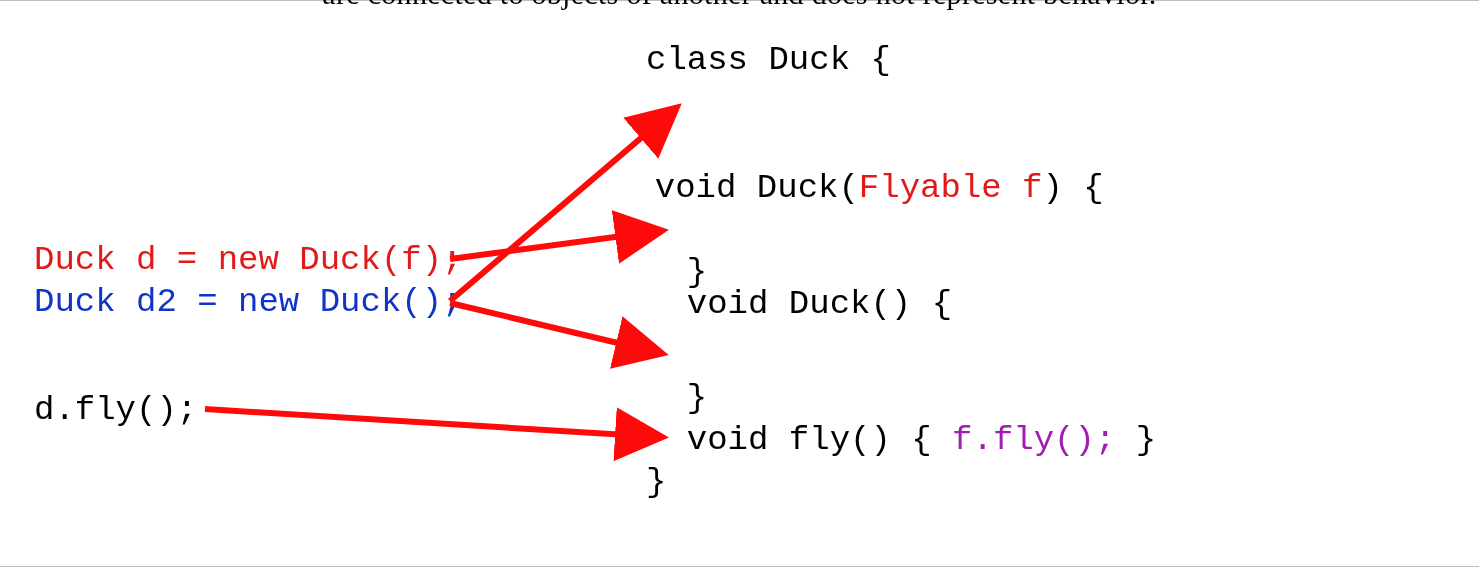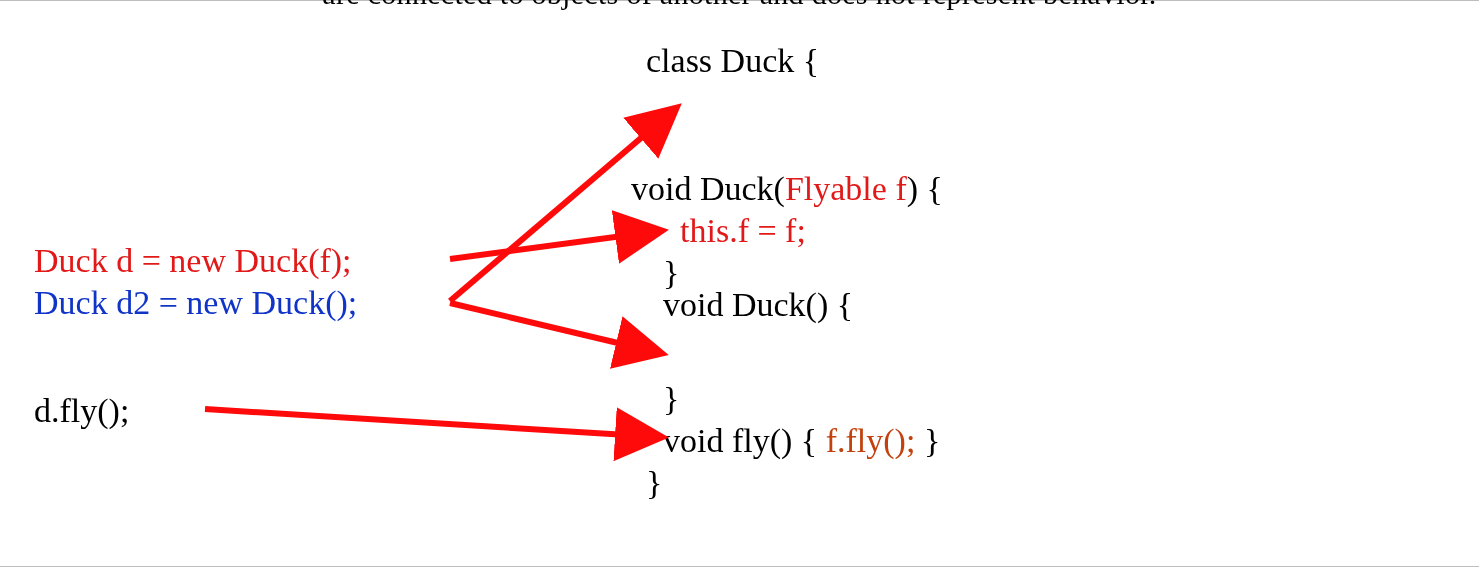--- a/index.html
+++ b/index.html
@@ -28,26 +28,25 @@
     font-family: Georgia, "Times New Roman", serif;
     font-size: 30px;
     color: #000;
     letter-spacing: 0.3px;
   }
   .code {
     position: absolute;
     font-size: 34px;
     line-height: 1.15;
     white-space: pre;
-    font-family: Liberation Serif, serif;
   }
   .c-black { color: #000000; }
   .c-red   { color: #e11919; }
   .c-blue  { color: #1034c7; }
-  .c-green { color: #c2410c; }
+  .c-green { color: #a21caf; }
   .ul-blue { text-decoration: underline; text-decoration-color: #2f6fed; text-decoration-thickness: 3px; text-underline-offset: 4px; }
   svg.arrows {
     position: absolute;
     left: 0; top: 0;
     width: 1479px;
     height: 567px;
     pointer-events: none;
   }
 </style>
 </head>
@@ -62,21 +61,20 @@
 
   <div class="code" style="left:34px; top:282px;"><span class="c-blue">Duck d2 = </span><span class="c-blue">new</span><span class="c-blue"> Duck();</span></div>
 
   <div class="code" style="left:34px; top:390px;"><span class="c-black">d.fly();</span></div>
 
   <div class="code" style="left:646px; top:40px;"><span class="c-black">class Duck {</span></div>
 
 
   <div class="code" style="left:614px; top:168px;"><span class="c-black">  </span><span class="c-black">void</span><span class="c-black"> Duck(</span><span class="c-red">Flyable f</span><span class="c-black">) {</span></div>
 
-  <div class="code" style="left:646px; top:210px;"><span class="c-red">    </span><span class="c-red">this</span><span class="c-red">.f = f;</span></div>
 
   <div class="code" style="left:646px; top:252px;"><span class="c-black">  }</span></div>
 
   <div class="code" style="left:646px; top:284px;"><span class="c-black">  </span><span class="c-black">void</span><span class="c-black"> Duck() {</span></div>
 
 
   <div class="code" style="left:646px; top:378px;"><span class="c-black">  }</span></div>
 
   <div class="code" style="left:646px; top:420px;"><span class="c-black">  </span><span class="c-black">void</span><span class="c-black"> fly() { </span><span class="c-green">f.fly();</span><span class="c-black"> }</span></div>
 

